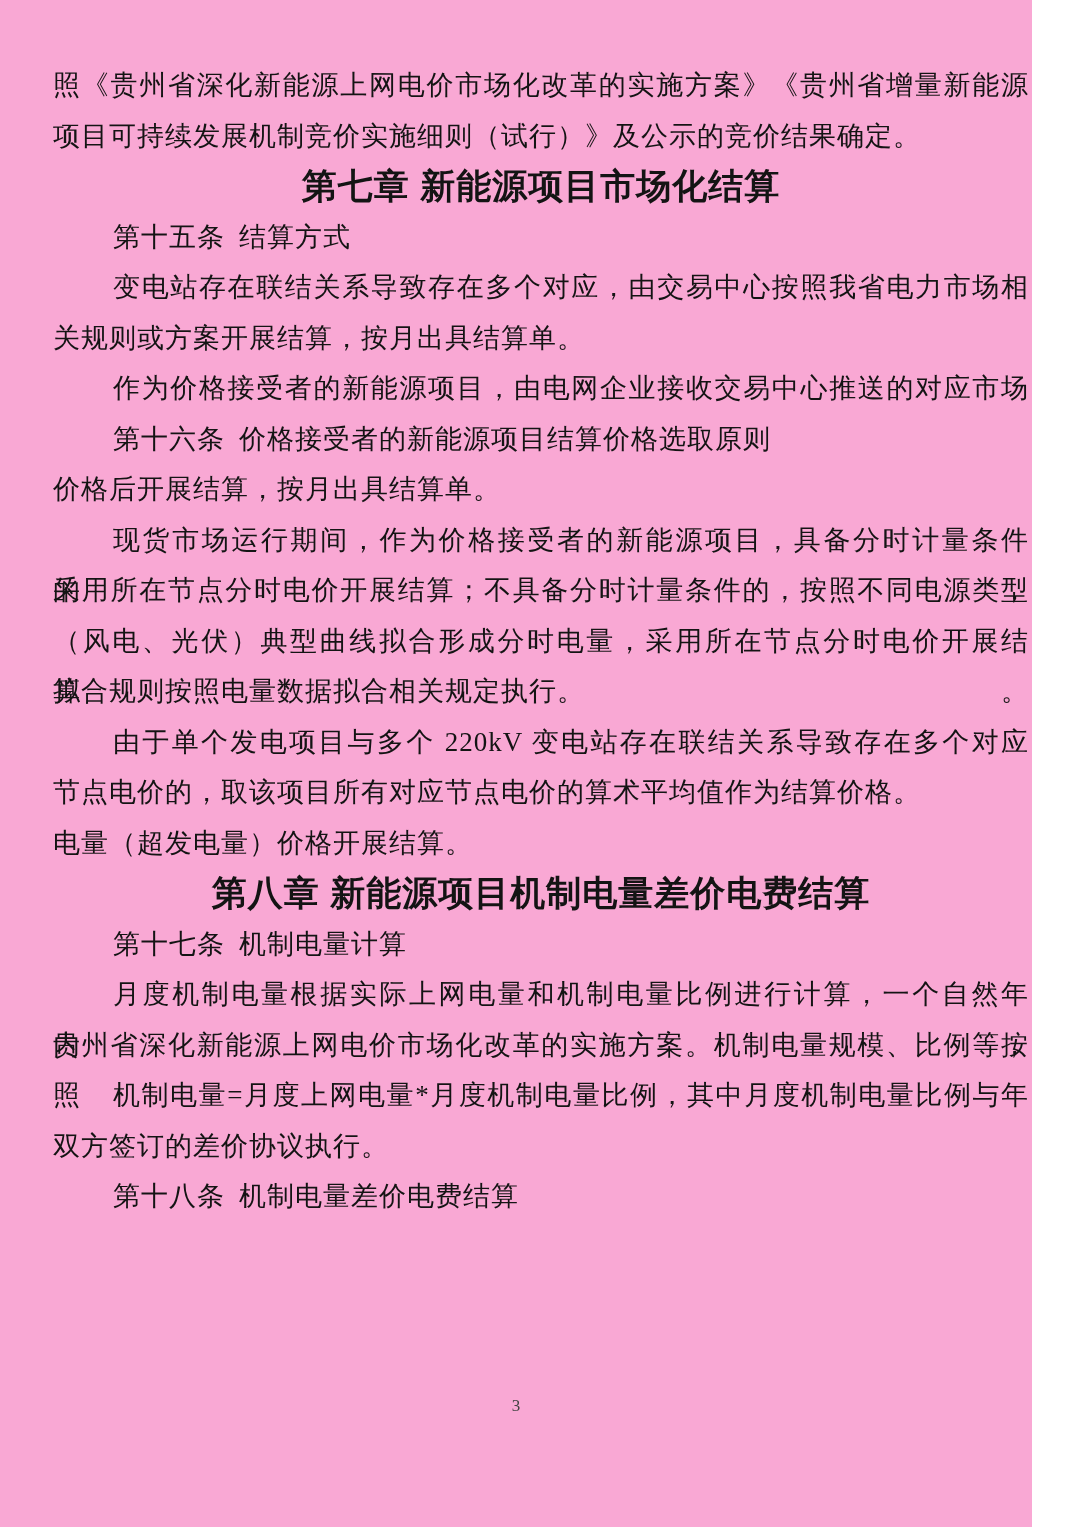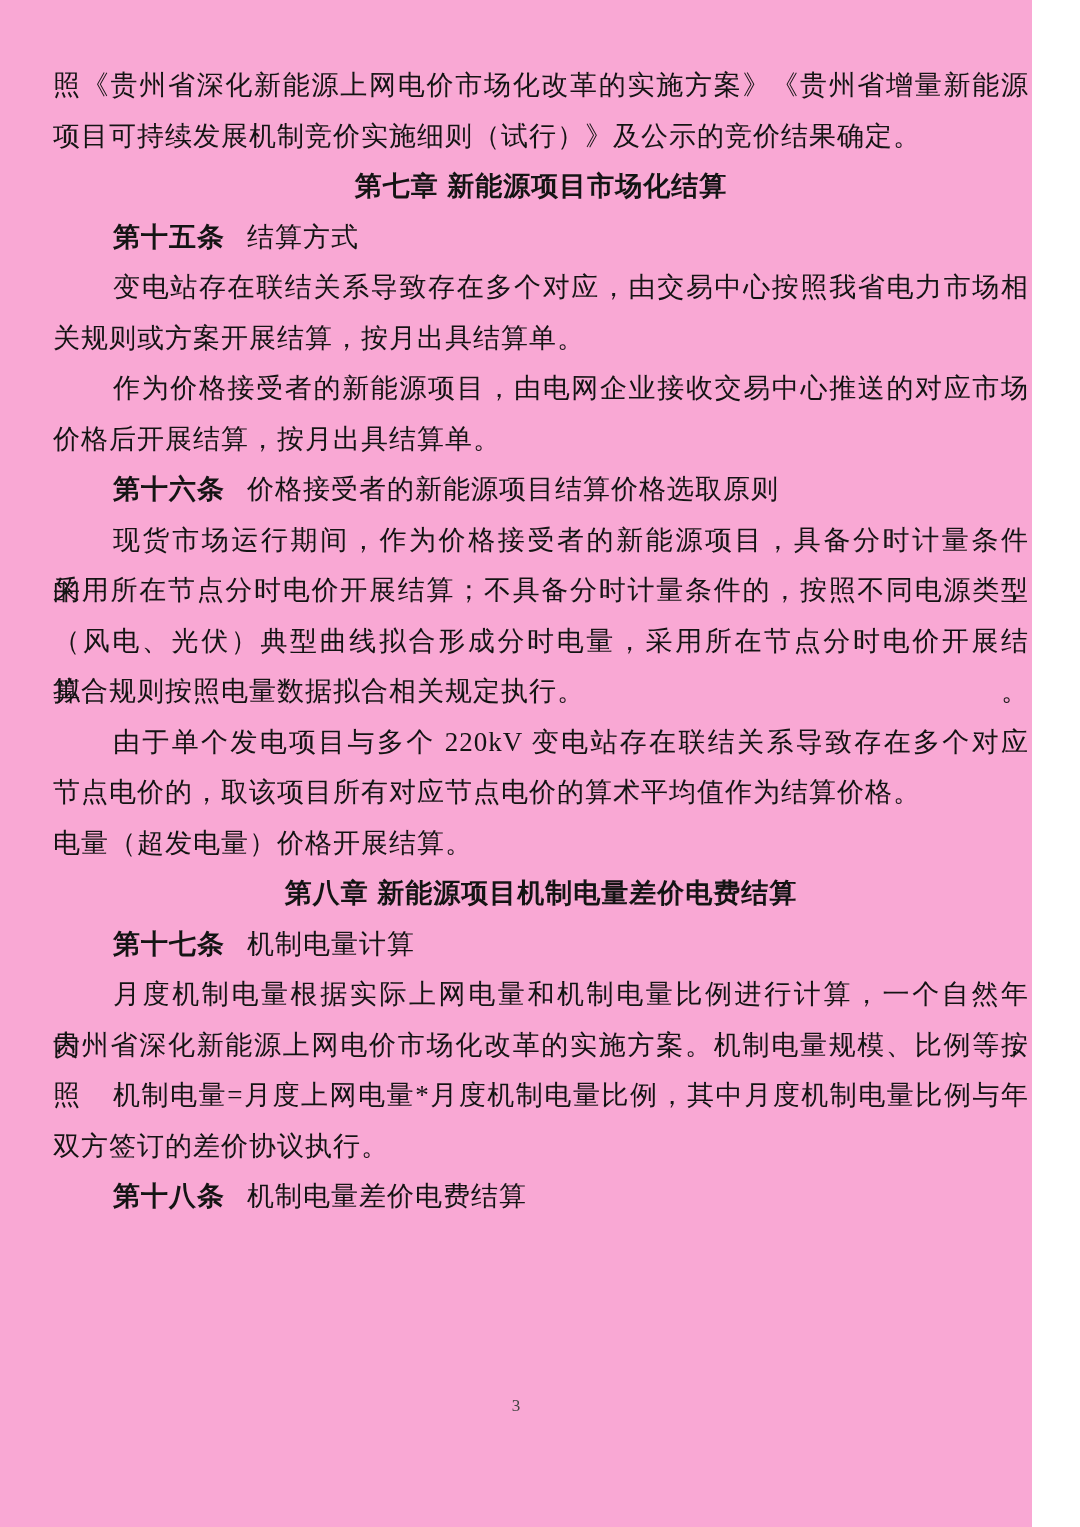--- a/index.html
+++ b/index.html
@@ -36,28 +36,28 @@
     text-align-last: justify;
   }
   
   .line.indent {
     text-indent: 60px;
   }
   
   .line.t-chapter {
     font-family: "Liberation Sans", "DejaVu Sans", sans-serif;
     font-weight: bold;
-    font-size: 27px;
+    font-size: 35px;
     text-align: center;
     letter-spacing: 1px;
   }
   
   .lead {
-    font-weight: bold;
-    margin-right: 22px;
+    font-weight: normal;
+    margin-right: 14px;
   }
   .footer {
     position: absolute;
     top: 1391px;
     left: 0;
     width: 100%;
     text-align: center;
     font-size: 17px;
     line-height: 30px;
     color: #444444;
@@ -69,22 +69,22 @@
 
 <div class="page">
   <div class="content">
     <div class="line t-body fill"><span class="txt">照《贵州省深化新能源上网电价市场化改革的实施方案》《贵州省增量新能源</span></div>
       <div class="line t-body"><span class="txt">项目可持续发展机制竞价实施细则（试行）》及公示的竞价结果确定。</span></div>
       <div class="line t-chapter"><span class="txt">第七章 新能源项目市场化结算</span></div>
       <div class="line t-article indent"><span class="lead">第十五条</span><span class="txt">结算方式</span></div>
       <div class="line t-body fill indent"><span class="txt">变电站存在联结关系导致存在多个对应，由交易中心按照我省电力市场相</span></div>
       <div class="line t-body"><span class="txt">关规则或方案开展结算，按月出具结算单。</span></div>
       <div class="line t-body fill indent"><span class="txt">作为价格接受者的新能源项目，由电网企业接收交易中心推送的对应市场</span></div>
+      <div class="line t-article indent"><span class="lead">第十六条</span><span class="txt">价格接受者的新能源项目结算价格选取原则</span></div>
       <div class="line t-body"><span class="txt">价格后开展结算，按月出具结算单。</span></div>
-      <div class="line t-article indent"><span class="lead">第十六条</span><span class="txt">价格接受者的新能源项目结算价格选取原则</span></div>
       <div class="line t-body fill indent"><span class="txt">现货市场运行期间，作为价格接受者的新能源项目，具备分时计量条件的，</span></div>
       <div class="line t-body fill"><span class="txt">采用所在节点分时电价开展结算；不具备分时计量条件的，按照不同电源类型</span></div>
       <div class="line t-body fill"><span class="txt">（风电、光伏）典型曲线拟合形成分时电量，采用所在节点分时电价开展结算。</span></div>
       <div class="line t-body"><span class="txt">拟合规则按照电量数据拟合相关规定执行。</span></div>
       <div class="line t-body fill indent"><span class="txt">由于单个发电项目与多个 220kV 变电站存在联结关系导致存在多个对应</span></div>
       <div class="line t-body"><span class="txt">节点电价的，取该项目所有对应节点电价的算术平均值作为结算价格。</span></div>
       <div class="line t-body"><span class="txt">电量（超发电量）价格开展结算。</span></div>
       <div class="line t-chapter"><span class="txt">第八章 新能源项目机制电量差价电费结算</span></div>
       <div class="line t-article indent"><span class="lead">第十七条</span><span class="txt">机制电量计算</span></div>
       <div class="line t-body fill indent"><span class="txt">月度机制电量根据实际上网电量和机制电量比例进行计算，一个自然年内，</span></div>

